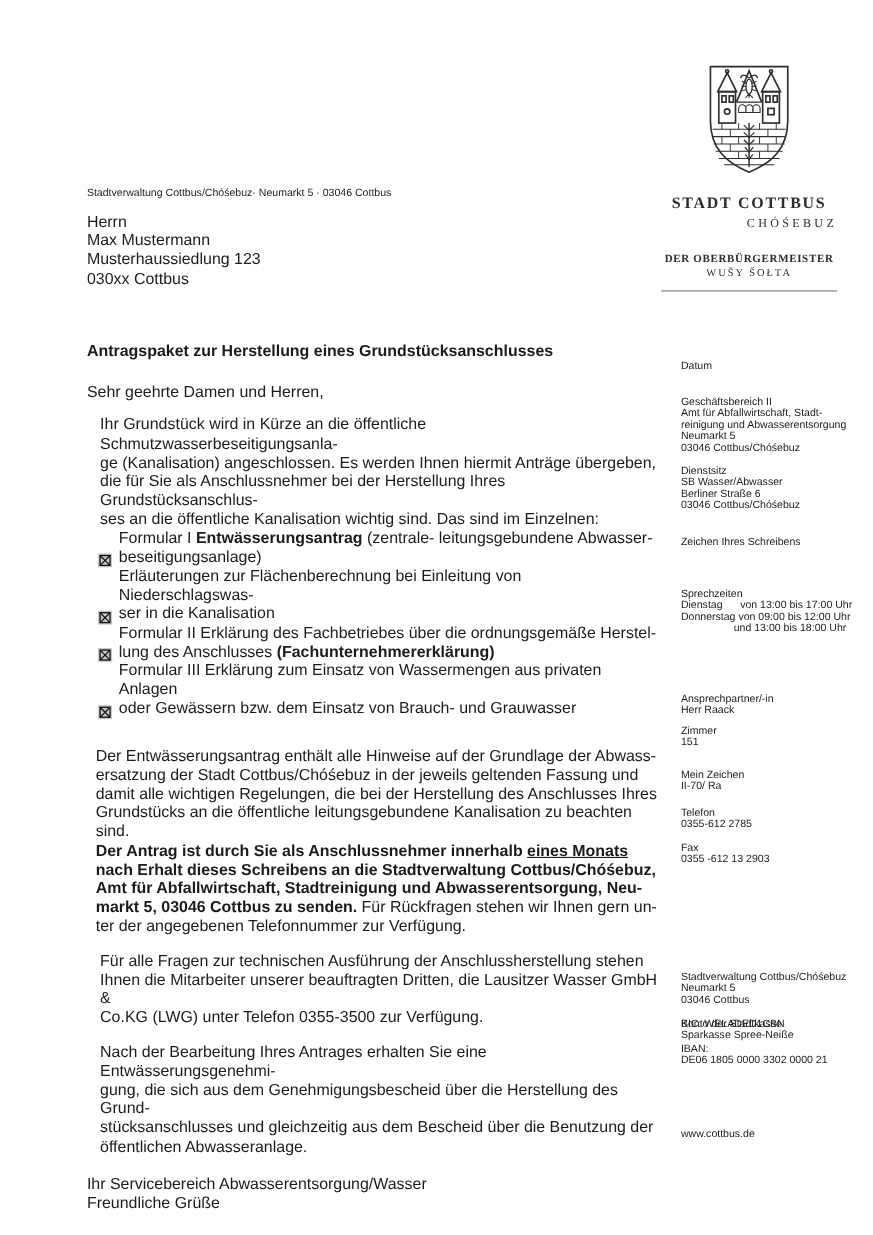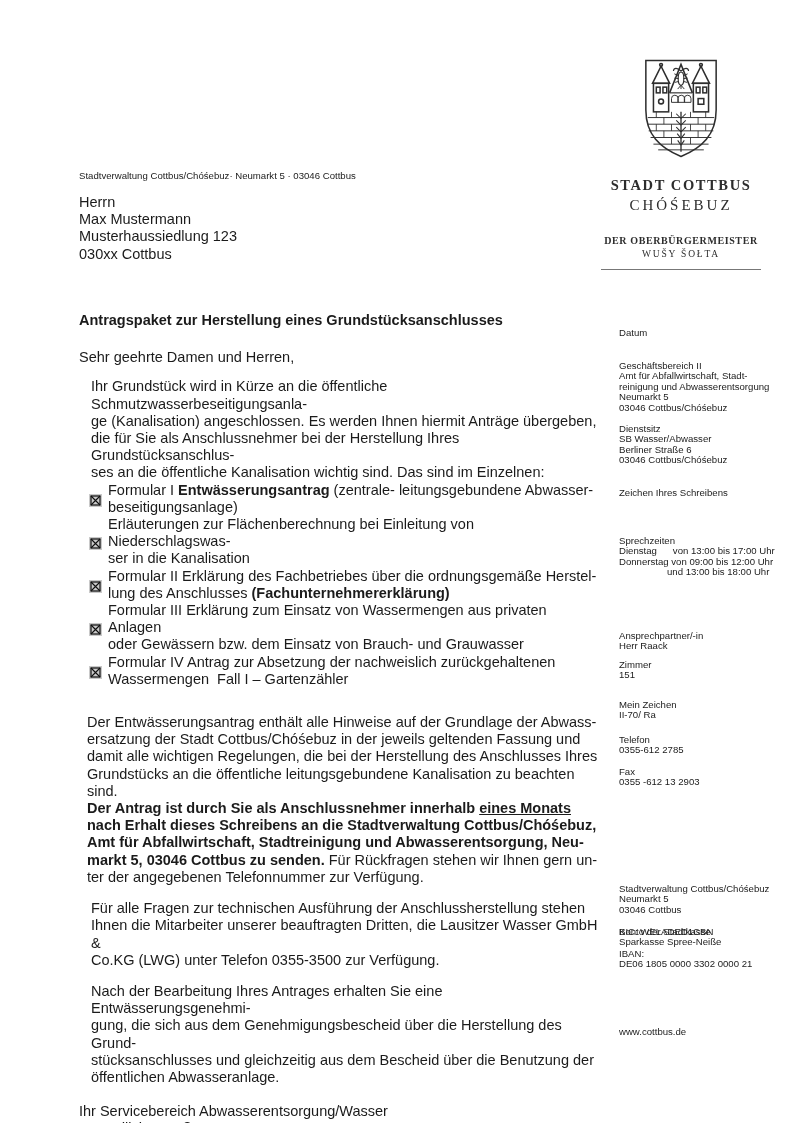--- a/index.html
+++ b/index.html
@@ -13,32 +13,32 @@
   .body-text{font-size:14.5px;line-height:17.2px;}
 
   
   .sender-line{left:79px;top:170px;font-size:9.6px;}
   .recipient{left:79px;top:194px;}
 
   
   .logo-block{left:601px;top:58px;width:160px;text-align:center;color:#2d2d2d;}
   .logo-block svg{display:block;margin:0 auto;}
   .logo-city{font-family:"Liberation Serif", serif;font-weight:bold;font-size:14.5px;letter-spacing:1.6px;margin-top:17px;white-space:nowrap;}
-  .logo-city-sorb{font-family:"Liberation Serif", serif;font-size:15px;letter-spacing:3px;margin-top:3px;white-space:nowrap;}
+  .logo-city-sorb{font-family:"Liberation Serif", serif;font-size:11px;letter-spacing:3px;margin-top:3px;white-space:nowrap;text-align:right;}
   .logo-office{font-family:"Liberation Serif", serif;font-weight:bold;font-size:10px;letter-spacing:0.6px;margin-top:21px;white-space:nowrap;}
   .logo-office-sorb{font-family:"Liberation Serif", serif;font-size:9.5px;letter-spacing:1.8px;margin-top:3px;white-space:nowrap;}
   .logo-rule{border:0;border-top:1px solid #777;margin:10px 0 0 0;}
 
   
   .main-col{left:79px;top:312px;width:520px;}
   .subject{font-weight:bold;margin:0;}
   .salutation{margin-top:20px;}
   .intro{margin-top:12px;}
   .checklist{margin:0;padding:0;list-style:none;}
-  .check-item{display:flex;align-items:center;}
+  .check-item{display:flex;align-items:flex-end;}
   .check-box{flex:0 0 13px;width:13px;height:13px;margin:2.5px 6px 0 10px;}
   .check-text{white-space:pre-wrap;}
   .para-info{margin:26px 0 0 0;padding-left:8px;}
   .para{margin:14px 0 0 0;}
   .closing-block{margin-top:17px;}
   .u{text-decoration:underline;}
   b{font-weight:bold;}
 
   
   .sidebar-item{left:607px;width:172px;}
@@ -135,29 +135,20 @@
 lung des Anschlusses </span><b>(Fachunternehmererklärung)</b><span></span></span>
     </li>
     <li class="check-item">
       <span class="check-box"><svg width="13" height="13" viewBox="0 0 13 13">
             <rect width="13" height="13" fill="#c9c9c9"></rect>
             <rect x="2" y="2" width="9" height="9" fill="none" stroke="#111" stroke-width="1.2"></rect>
             <path d="M2 2 L11 11 M11 2 L2 11" stroke="#111" stroke-width="1.1"></path>
           </svg></span>
       <span class="check-text"><span>Formular III Erklärung zum Einsatz von Wassermengen aus privaten Anlagen
 oder Gewässern bzw. dem Einsatz von Brauch- und Grauwasser</span><b></b><span></span></span>
-    </li>
-    <li class="check-item">
-      <span class="check-box"><svg width="13" height="13" viewBox="0 0 13 13">
-            <rect width="13" height="13" fill="#c9c9c9"></rect>
-            <rect x="2" y="2" width="9" height="9" fill="none" stroke="#111" stroke-width="1.2"></rect>
-            <path d="M2 2 L11 11 M11 2 L2 11" stroke="#111" stroke-width="1.1"></path>
-          </svg></span>
-      <span class="check-text"><span>Formular IV Antrag zur Absetzung der nachweislich zurückgehaltenen
-Wassermengen  Fall I – Gartenzähler</span><b></b><span></span></span>
     </li>
   </ul>
 
   <div class="para-info prewrap"><span>Der Entwässerungsantrag enthält alle Hinweise auf der Grundlage der Abwass-
 ersatzung der Stadt Cottbus/Chóśebuz in der jeweils geltenden Fassung und
 damit alle wichtigen Regelungen, die bei der Herstellung des Anschlusses Ihres
 Grundstücks an die öffentliche leitungsgebundene Kanalisation zu beachten
 sind.
 </span><b><span>Der Antrag ist durch Sie als Anschlussnehmer innerhalb </span><span class="u">eines Monats</span><span>
 nach Erhalt dieses Schreibens an die Stadtverwaltung Cottbus/Chóśebuz,

